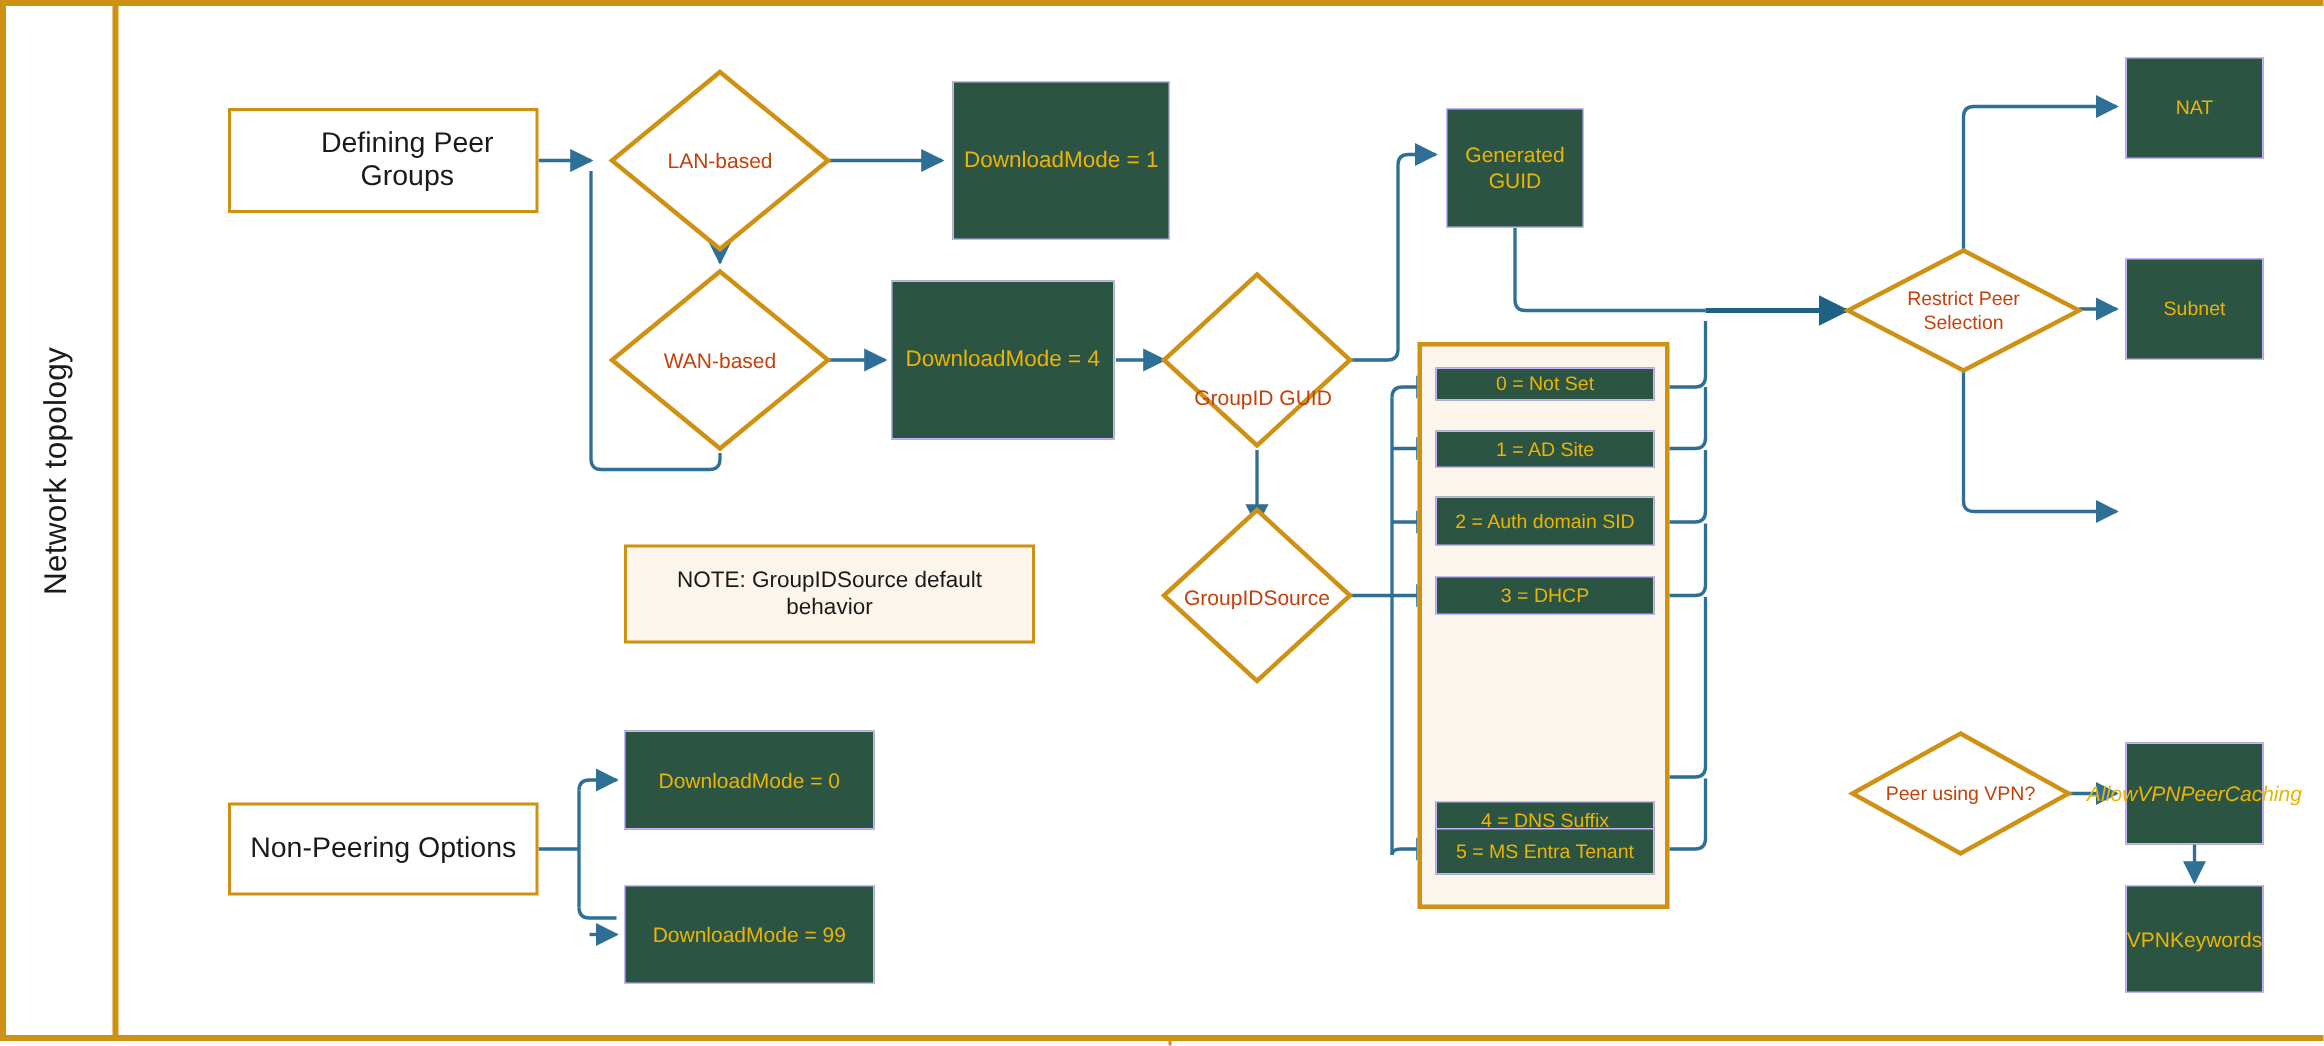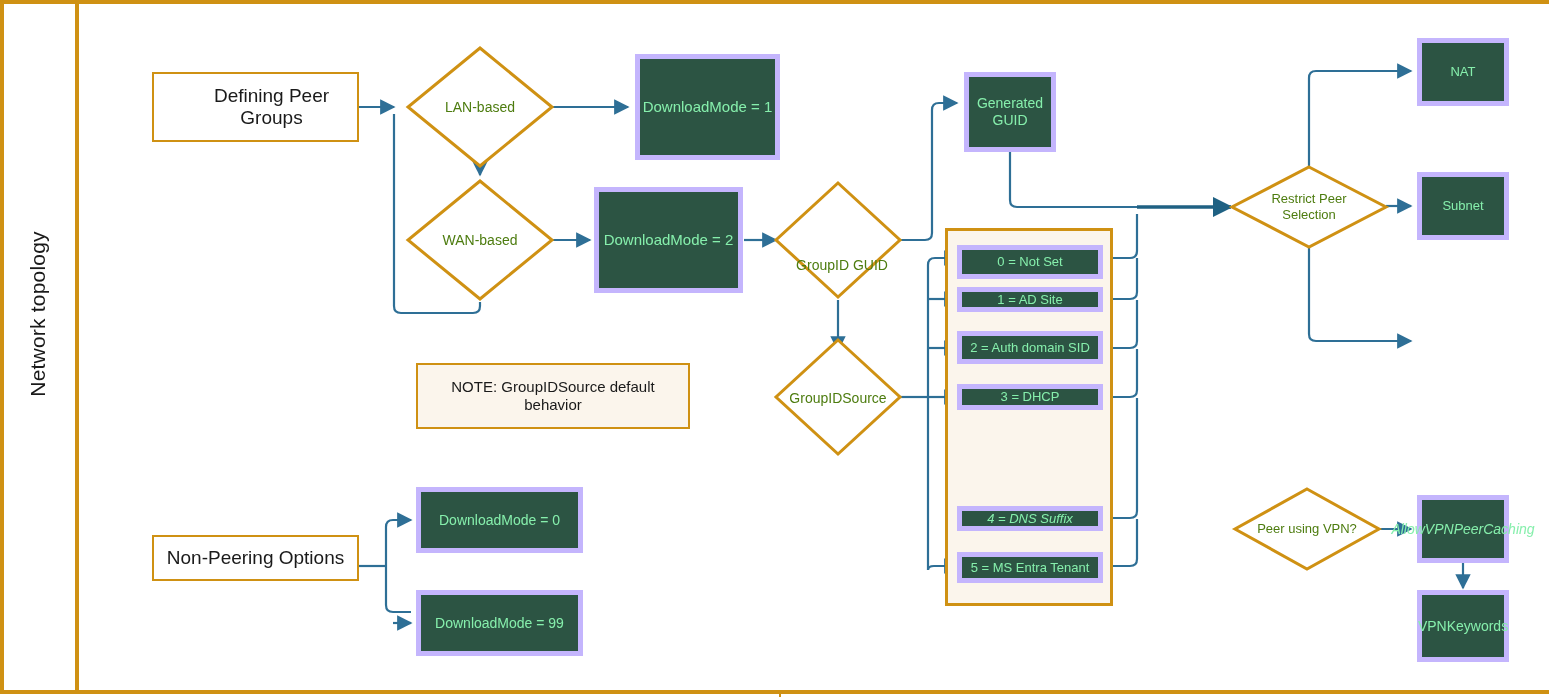--- a/index.html
+++ b/index.html
@@ -17,26 +17,26 @@
   
   .sidebar-label{
     position:absolute;left:-162px;top:302px;width:400px;
     transform:rotate(-90deg);
     text-align:center;font-size:21px;color:#1a1a1a;letter-spacing:.2px;
     white-space:nowrap;
   }
 
   
   .node{position:absolute;box-sizing:border-box;display:flex;align-items:center;justify-content:center;text-align:center;line-height:1.18;}
-  .green{background:#2c5443;color:#86efac;border:5px solid #c4b5fd;}
+  .green{background:#2c5443;color:#eab308;border:1px solid #c4b5fd;}
   .outline{background:#ffffff;border:2px solid #cf9113;color:#1a1a1a;}
   .note{background:#fbf5ec;border:2px solid #cf9113;color:#1a1a1a;}
   .group-panel{background:#fbf5ec;border:3px solid #cf9113;}
 
-  .diamond-label{position:absolute;display:flex;align-items:center;justify-content:center;text-align:center;color:#4d7c0f;pointer-events:none;line-height:1.2;}
+  .diamond-label{position:absolute;display:flex;align-items:center;justify-content:center;text-align:center;color:#c2410c;pointer-events:none;line-height:1.2;}
 
   svg.layer{position:absolute;left:0;top:0;width:1549px;height:697px;overflow:visible;}
   svg.conn{pointer-events:none;}
   .ln{fill:none;stroke:#2e6f96;stroke-width:2.2;}
   .ln-thick{fill:none;stroke:#1f6183;stroke-width:3.4;}
   .dia{fill:#ffffff;stroke:#cf9113;stroke-width:3;}
 </style>
 </head>
 <body>
 
@@ -119,36 +119,36 @@
 
   <div class="diamond-label" style="left:410px;top:92px;width:140px;height:30px;font-size:14px;">LAN-based</div>
   <div class="diamond-label" style="left:410px;top:225px;width:140px;height:30px;font-size:14px;">WAN-based</div>
   <div class="diamond-label" style="left:782px;top:226px;width:120px;height:30px;font-size:14px;margin-top:24px;">GroupID GUID</div>
   <div class="diamond-label" style="left:778px;top:383px;width:120px;height:30px;font-size:14px;">GroupIDSource</div>
   <div class="diamond-label" style="left:1249px;top:185px;width:120px;height:44px;font-size:13px;">Restrict Peer Selection</div>
   <div class="diamond-label" style="left:1243px;top:515px;width:128px;height:28px;font-size:13px;">Peer using VPN?</div>
 
   <div class="node outline" style="left:152px;top:72px;width:207px;height:70px;font-size:19px;padding-left:32px;">Defining Peer Groups</div>
 
-  <div class="node outline" style="left:152px;top:535px;width:207px;height:46px;font-size:19px;">Non-Peering Options</div>
+  <div class="node outline" style="left:152px;top:535px;width:207px;height:62px;font-size:19px;">Non-Peering Options</div>
 
   <div class="node note" style="left:416px;top:363px;width:274px;height:66px;font-size:15px;padding:0 14px;">NOTE: GroupIDSource default behavior</div>
 
   <div class="node green" style="left:635px;top:54px;width:145px;height:106px;font-size:15px;">DownloadMode = 1</div>
-  <div class="node green" style="left:594px;top:187px;width:149px;height:106px;font-size:15px;">DownloadMode = 2</div>
+  <div class="node green" style="left:594px;top:187px;width:149px;height:106px;font-size:15px;">DownloadMode = 4</div>
 
   <div class="node green" style="left:964px;top:72px;width:92px;height:80px;font-size:14px;">Generated GUID</div>
 
   <div class="group-panel" style="position:absolute;left:945px;top:228px;width:168px;height:378px;box-sizing:border-box;"></div>
 
-  <div class="node green" style="left:957px;top:245px;width:146px;height:34px;font-size:13px;">0 = Not Set</div>
+  <div class="node green" style="left:957px;top:245px;width:146px;height:22px;font-size:13px;">0 = Not Set</div>
   <div class="node green" style="left:957px;top:287px;width:146px;height:25px;font-size:13px;">1 = AD Site</div>
   <div class="node green" style="left:957px;top:331px;width:146px;height:33px;font-size:13px;">2 = Auth domain SID</div>
   <div class="node green" style="left:957px;top:384px;width:146px;height:26px;font-size:13px;">3 = DHCP</div>
-  <div class="node green" style="left:957px;top:506px;width:146px;height:25px;font-size:13px;font-style:italic;">4 = DNS Suffix</div>
+  <div class="node green" style="left:957px;top:534px;width:146px;height:25px;font-size:13px;">4 = DNS Suffix</div>
   <div class="node green" style="left:957px;top:552px;width:146px;height:31px;font-size:13px;">5 = MS Entra Tenant</div>
 
   <div class="node green" style="left:1417px;top:38px;width:92px;height:68px;font-size:13px;">NAT</div>
   <div class="node green" style="left:1417px;top:172px;width:92px;height:68px;font-size:13px;">Subnet</div>
 
   <div class="node green" style="left:416px;top:487px;width:167px;height:66px;font-size:14px;">DownloadMode = 0</div>
   <div class="node green" style="left:416px;top:590px;width:167px;height:66px;font-size:14px;">DownloadMode = 99</div>
 
   <div class="node green" style="left:1417px;top:495px;width:92px;height:68px;font-size:14px;font-style:italic;">AllowVPNPeerCaching</div>
   <div class="node green" style="left:1417px;top:590px;width:92px;height:72px;font-size:14px;">VPNKeywords</div>

